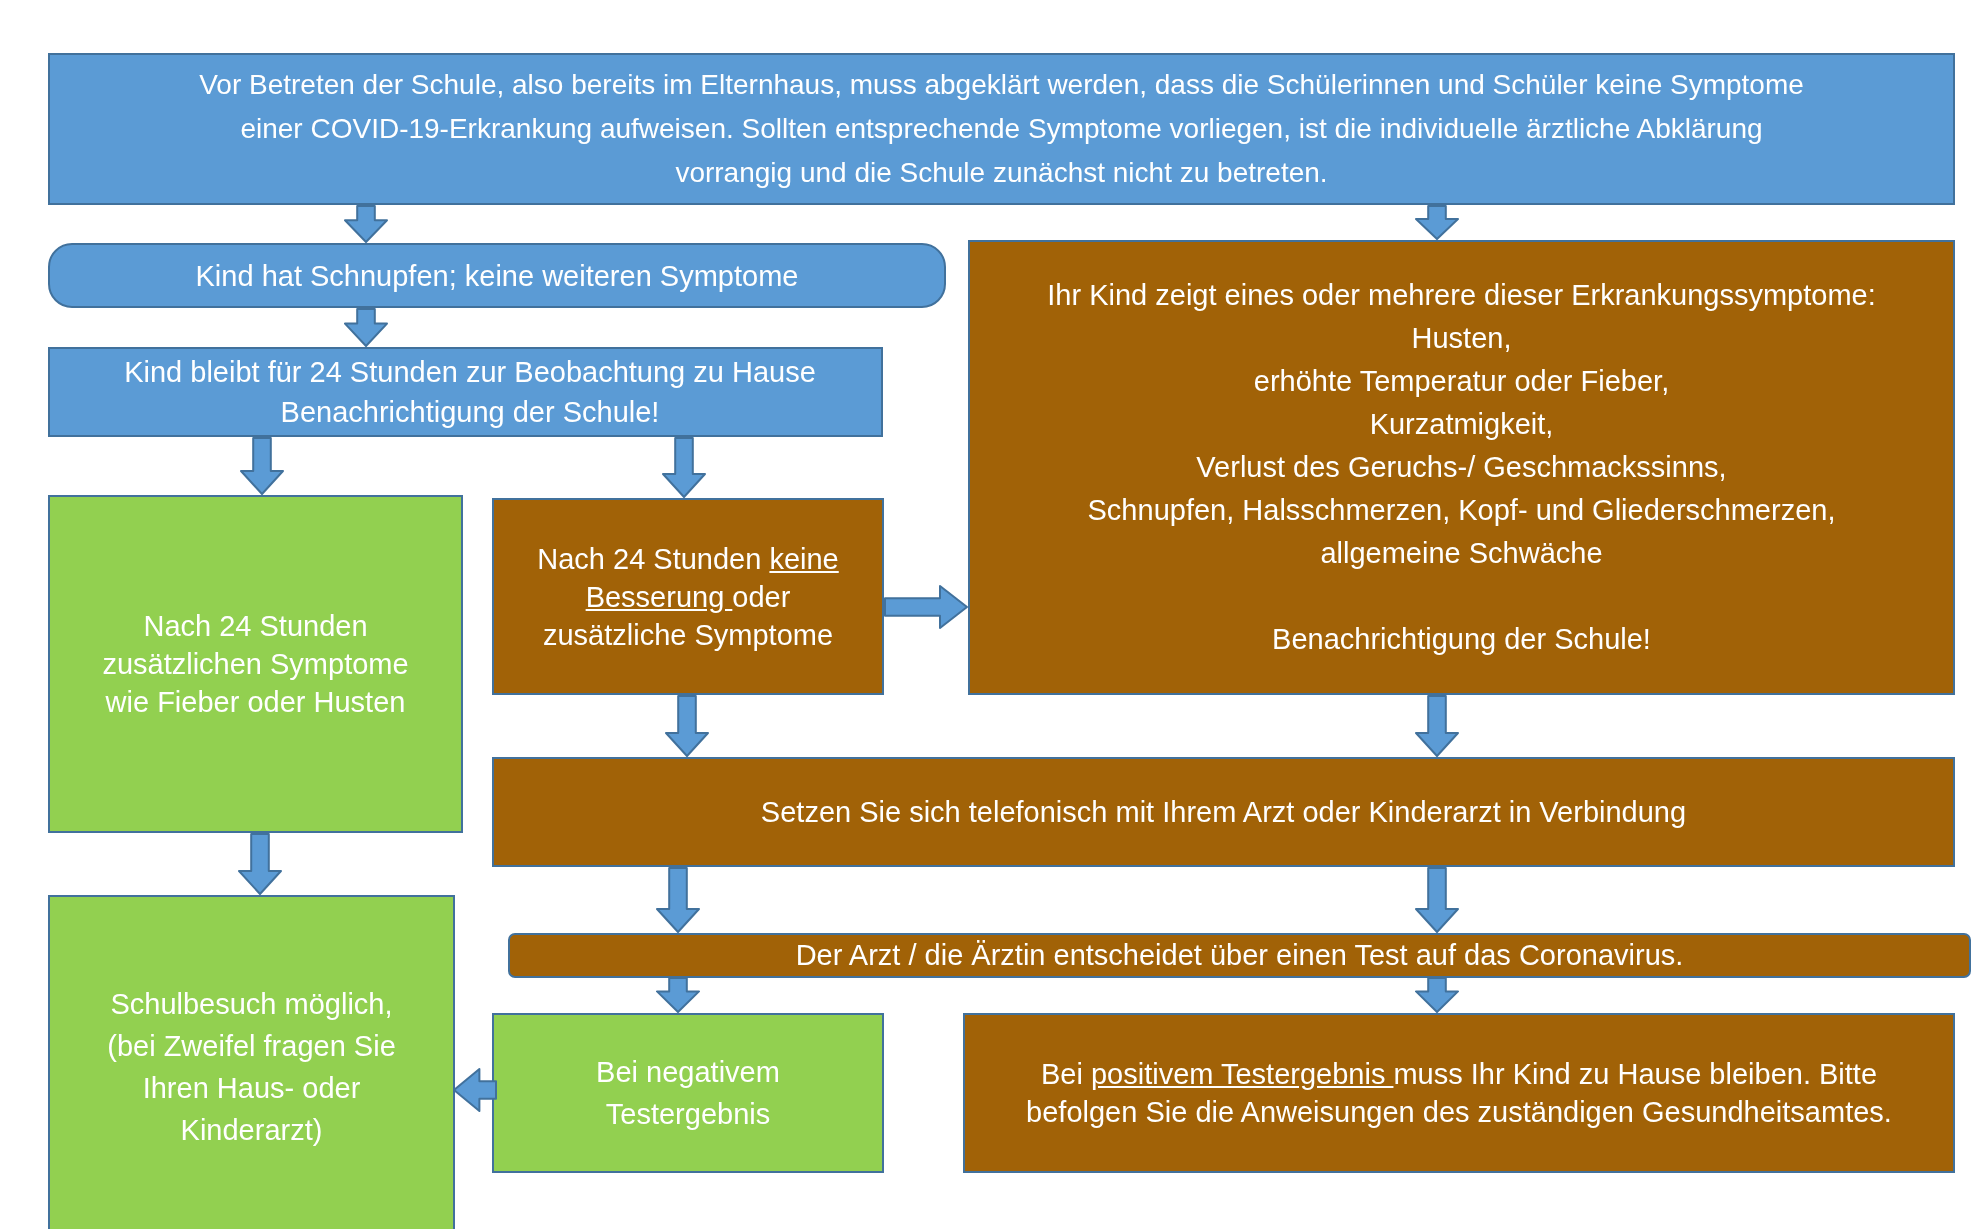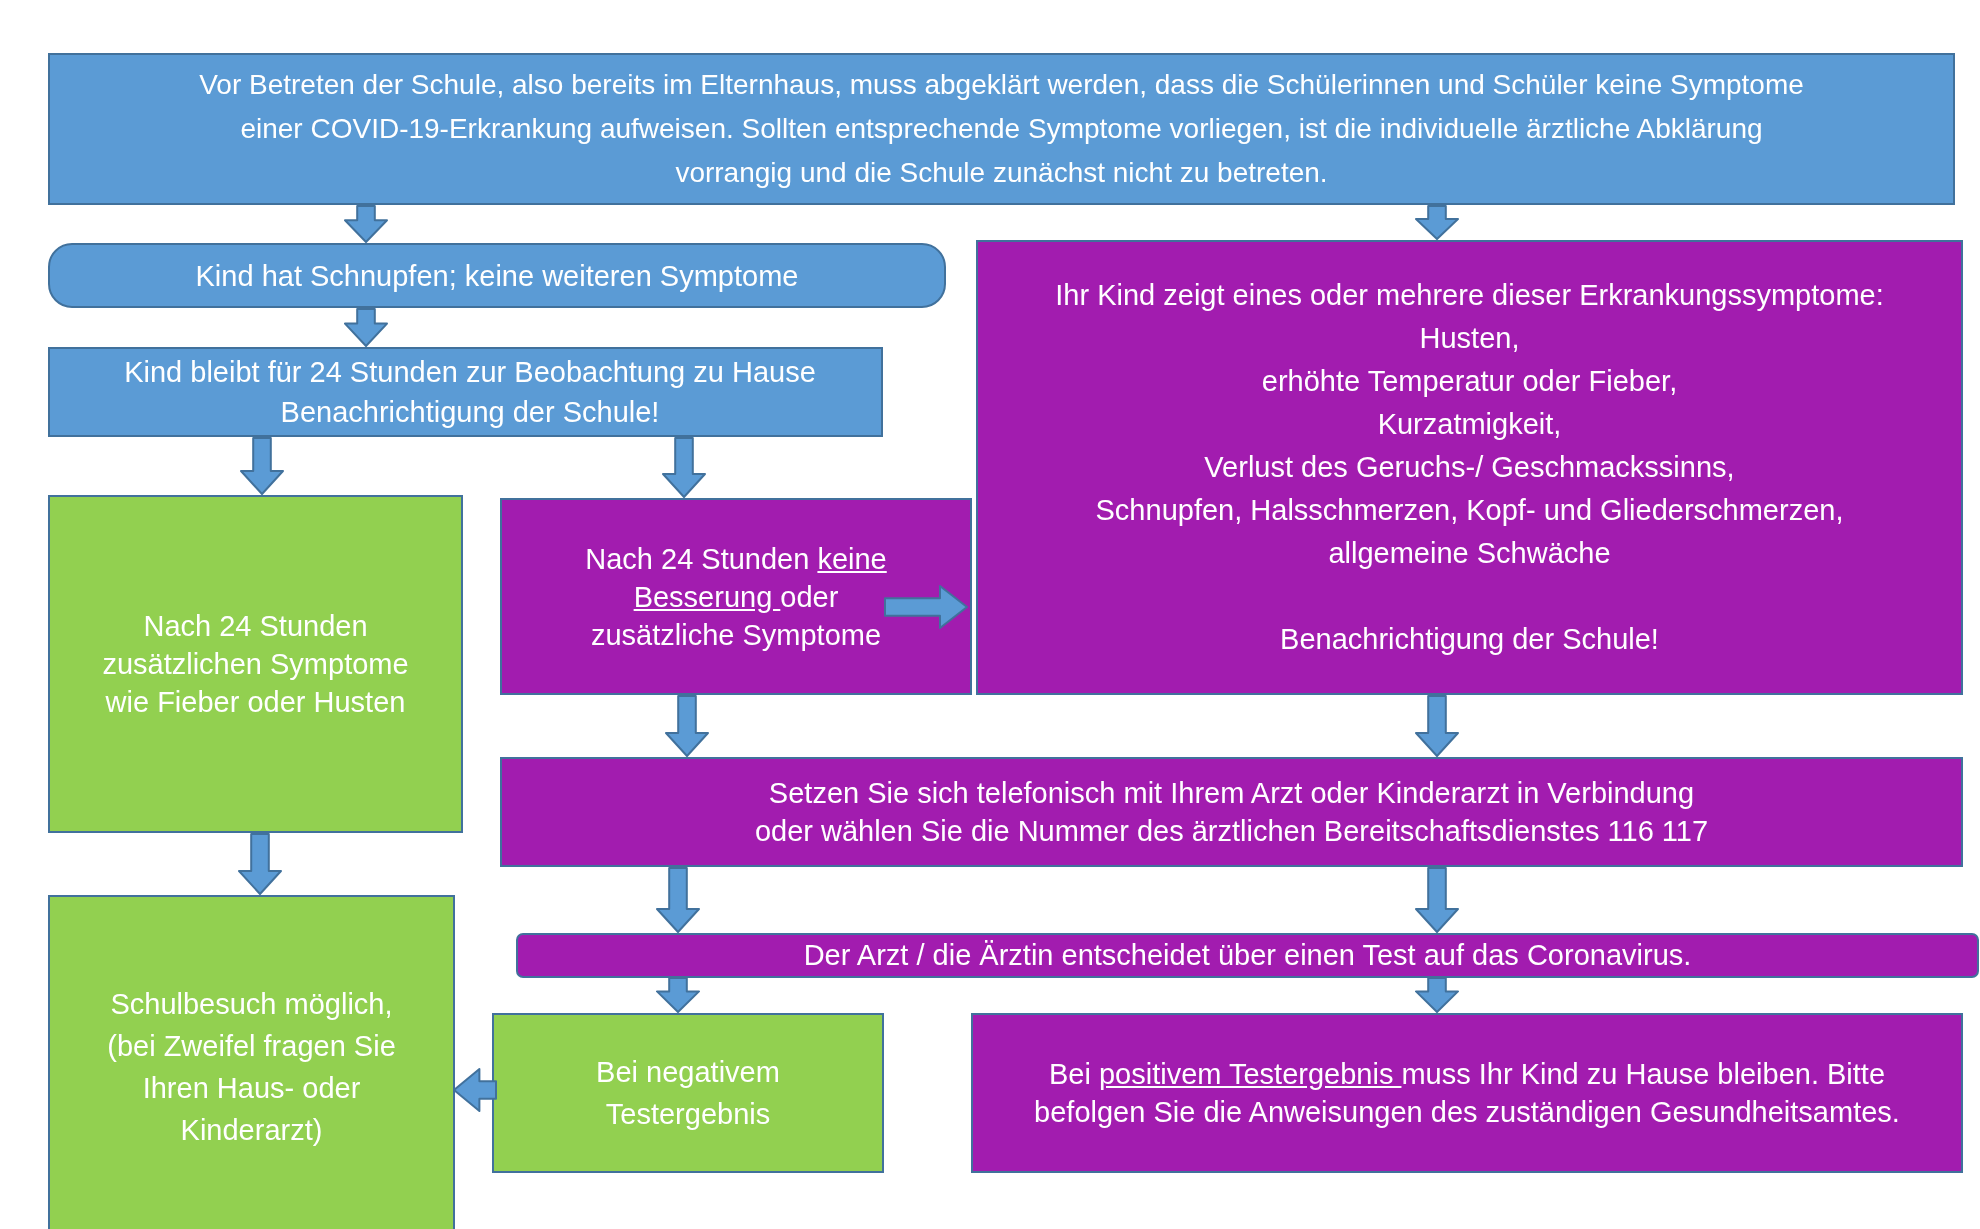--- a/index.html
+++ b/index.html
@@ -7,21 +7,21 @@
   #canvas{position:relative;width:1980px;height:1229px;background:#ffffff;overflow:hidden;}
   .box{
     position:absolute;
     display:flex;flex-direction:column;justify-content:center;
     text-align:center;color:#ffffff;
     border:2px solid #41719C;
     box-sizing:border-box;
     font-size:29px;line-height:38px;
   }
   .blue{background:#5B9BD5;}
-  .red{background:#a21caf;margin-left:8px;}
+  .red{background:#a16207;}
   .green{background:#92D050;}
   .line{white-space:nowrap;}
   .u{text-decoration:underline;}
   .arrow{position:absolute;}
   .arrow svg{display:block;}
   .banner-line{line-height:44px;}
   .bigred-line{line-height:43px;min-height:43px;}
 </style>
 </head>
 <body>
@@ -42,41 +42,40 @@
     <div class="line">Kind bleibt für 24 Stunden zur Beobachtung zu Hause</div>
     <div class="line">Benachrichtigung der Schule!</div>
   </div>
 
   <div class="box green" style="left:48px;top:495px;width:415px;height:338px;">
     <div class="line">Nach 24 Stunden</div>
     <div class="line">zusätzlichen Symptome</div>
     <div class="line">wie Fieber oder Husten</div>
   </div>
 
-  <div class="box red" style="left:492px;top:498px;width:472px;height:197px;">
+  <div class="box red" style="left:492px;top:498px;width:392px;height:197px;">
     <div class="line"><span>Nach 24 Stunden </span><span class="u">keine</span></div>
     <div class="line"><span class="u">Besserung </span><span>oder</span></div>
     <div class="line">zusätzliche Symptome</div>
   </div>
 
   <div class="box red" style="left:968px;top:240px;width:987px;height:455px;">
     <div class="line bigred-line">Ihr Kind zeigt eines oder mehrere dieser  Erkrankungssymptome:</div>
     <div class="line bigred-line">Husten,</div>
     <div class="line bigred-line">erhöhte Temperatur oder Fieber,</div>
     <div class="line bigred-line">Kurzatmigkeit,</div>
     <div class="line bigred-line">Verlust des Geruchs-/ Geschmackssinns,</div>
     <div class="line bigred-line">Schnupfen, Halsschmerzen, Kopf- und Gliederschmerzen,</div>
     <div class="line bigred-line">allgemeine Schwäche</div>
     <div class="line bigred-line"></div>
     <div class="line bigred-line">Benachrichtigung der Schule!</div>
   </div>
 
   <div class="box red" style="left:492px;top:757px;width:1463px;height:110px;">
     <div class="line">Setzen Sie sich telefonisch mit Ihrem Arzt oder Kinderarzt in Verbindung</div>
-    <div class="line">oder wählen Sie die Nummer des ärztlichen Bereitschaftsdienstes 116 117</div>
   </div>
 
   <div class="box red" style="left:508px;top:933px;width:1463px;height:45px;line-height:41px;border-radius:7px;">
     <div class="line">Der Arzt / die Ärztin entscheidet über einen Test auf das Coronavirus.</div>
   </div>
 
   <div class="box green" style="left:48px;top:895px;width:407px;height:344px;line-height:42px;">
     <div class="line">Schulbesuch möglich,</div>
     <div class="line">(bei Zweifel fragen Sie</div>
     <div class="line">Ihren Haus- oder</div>

